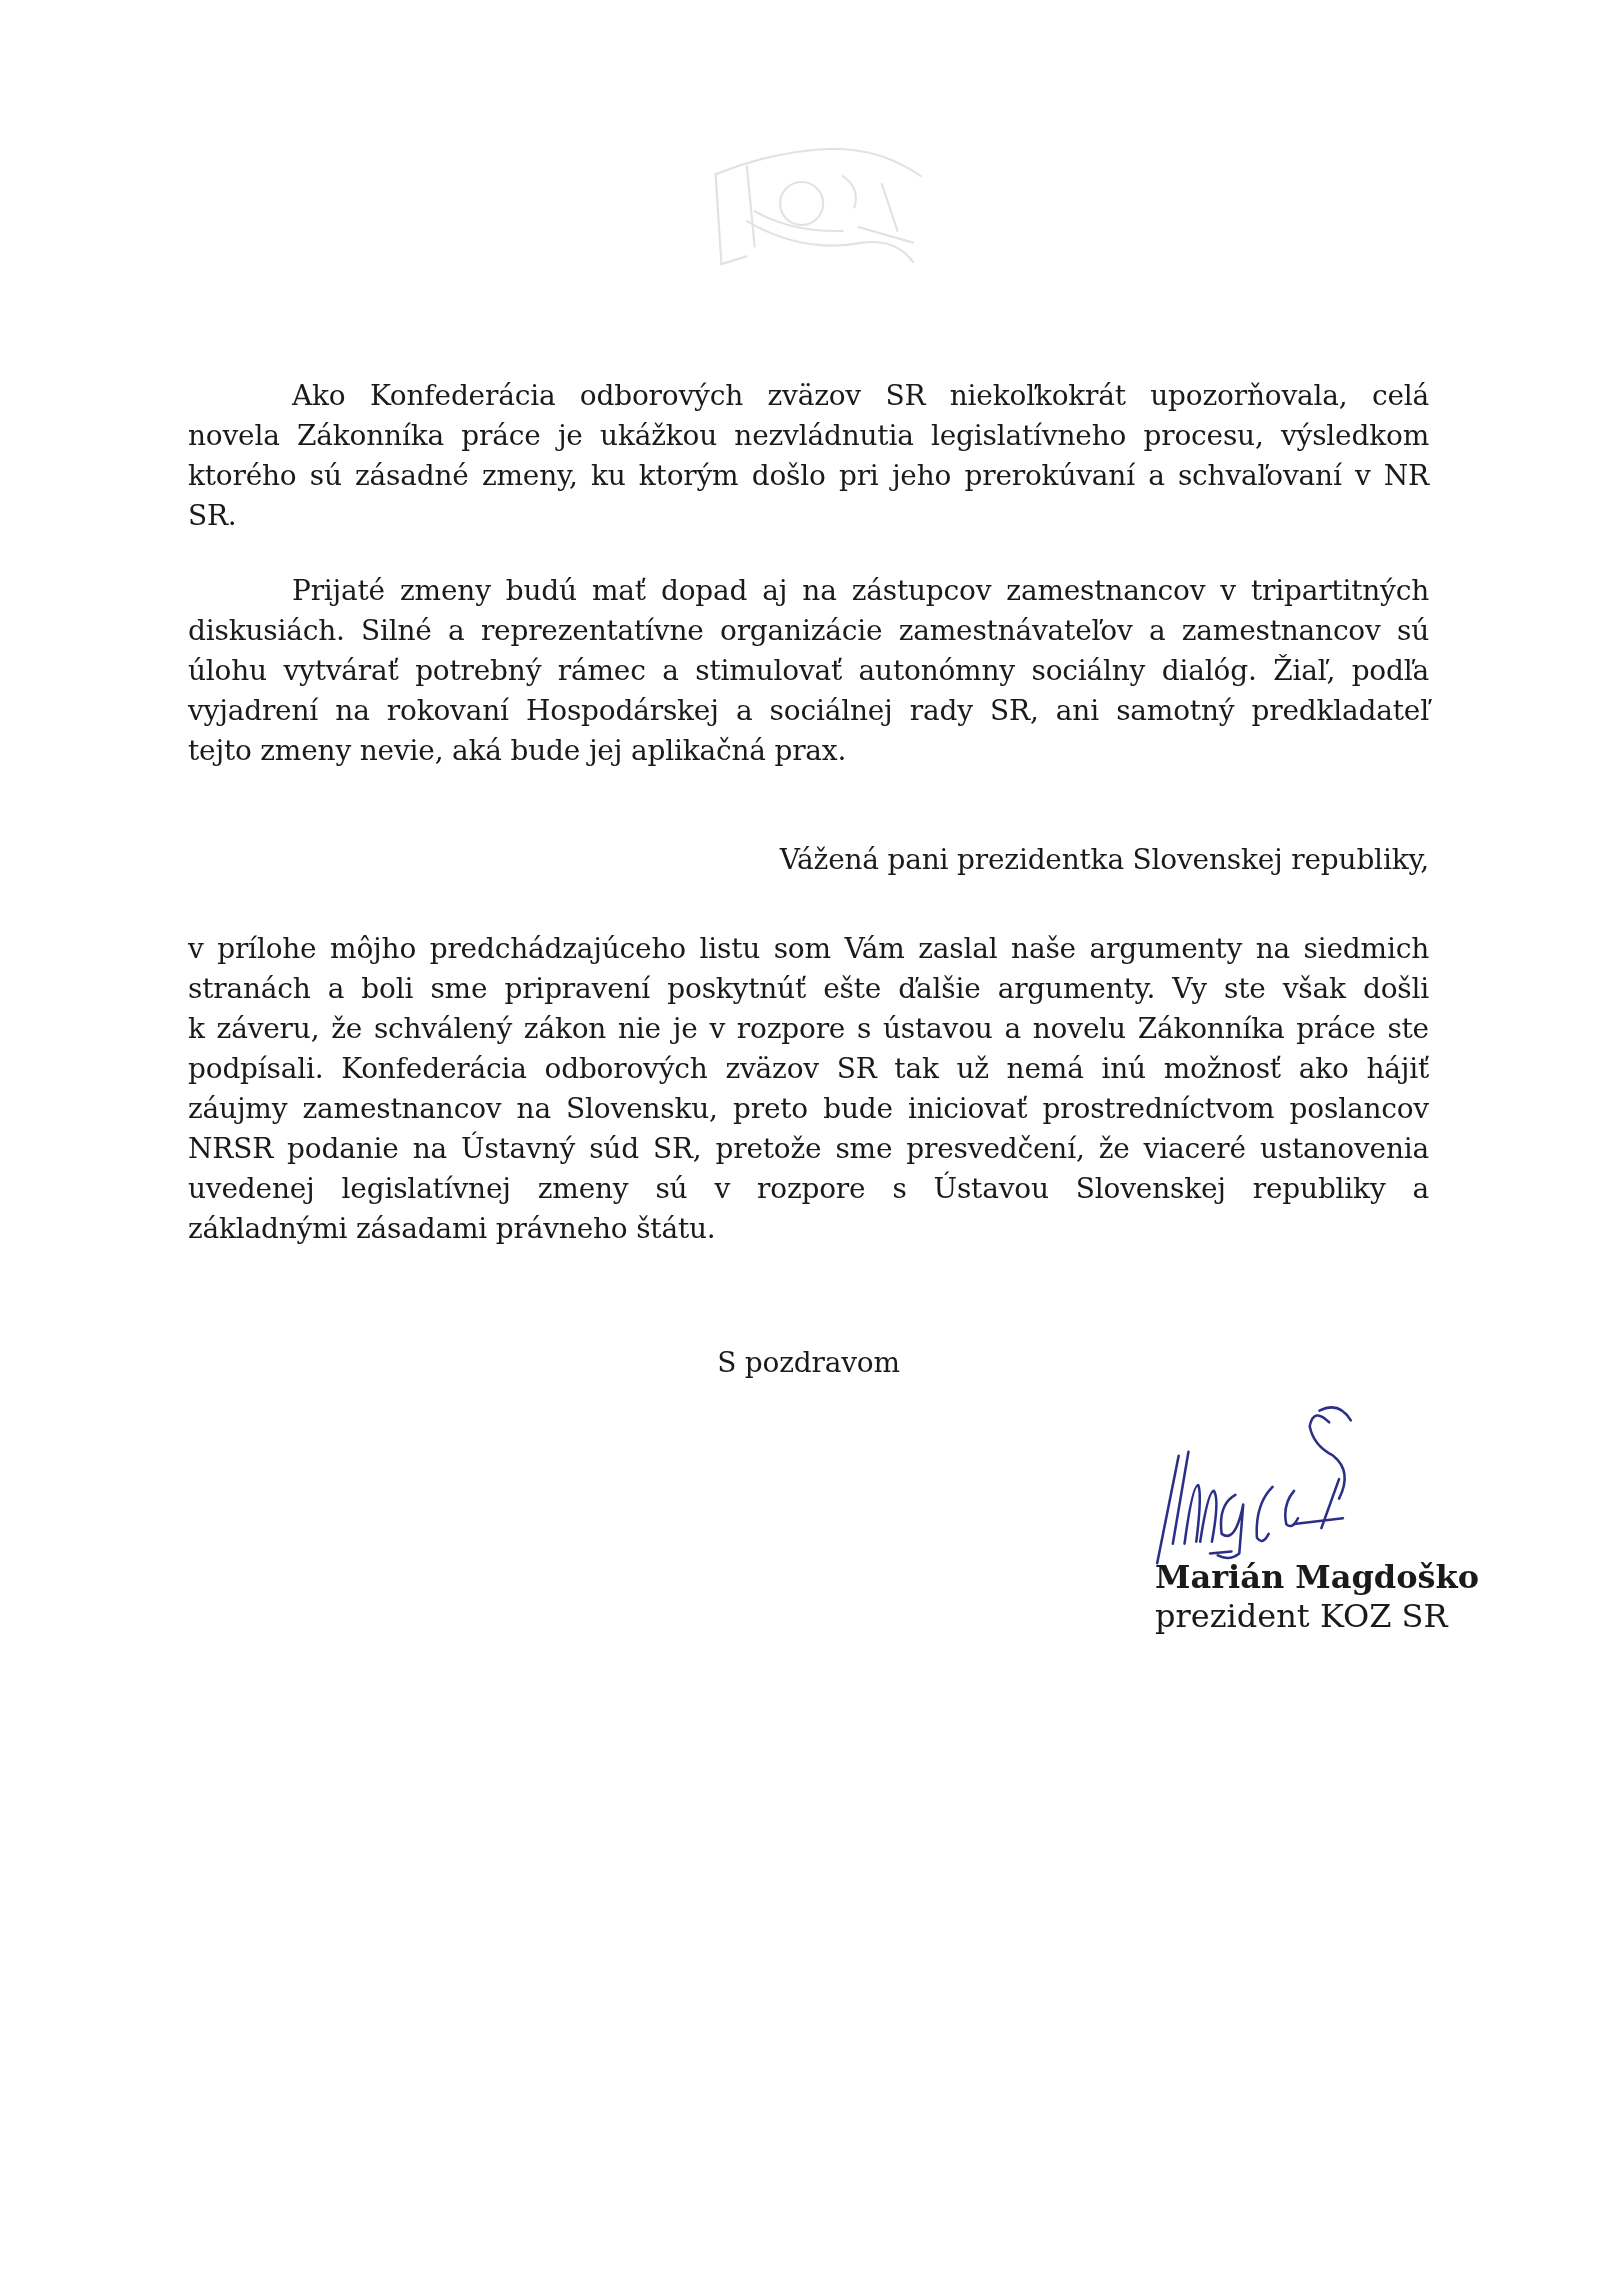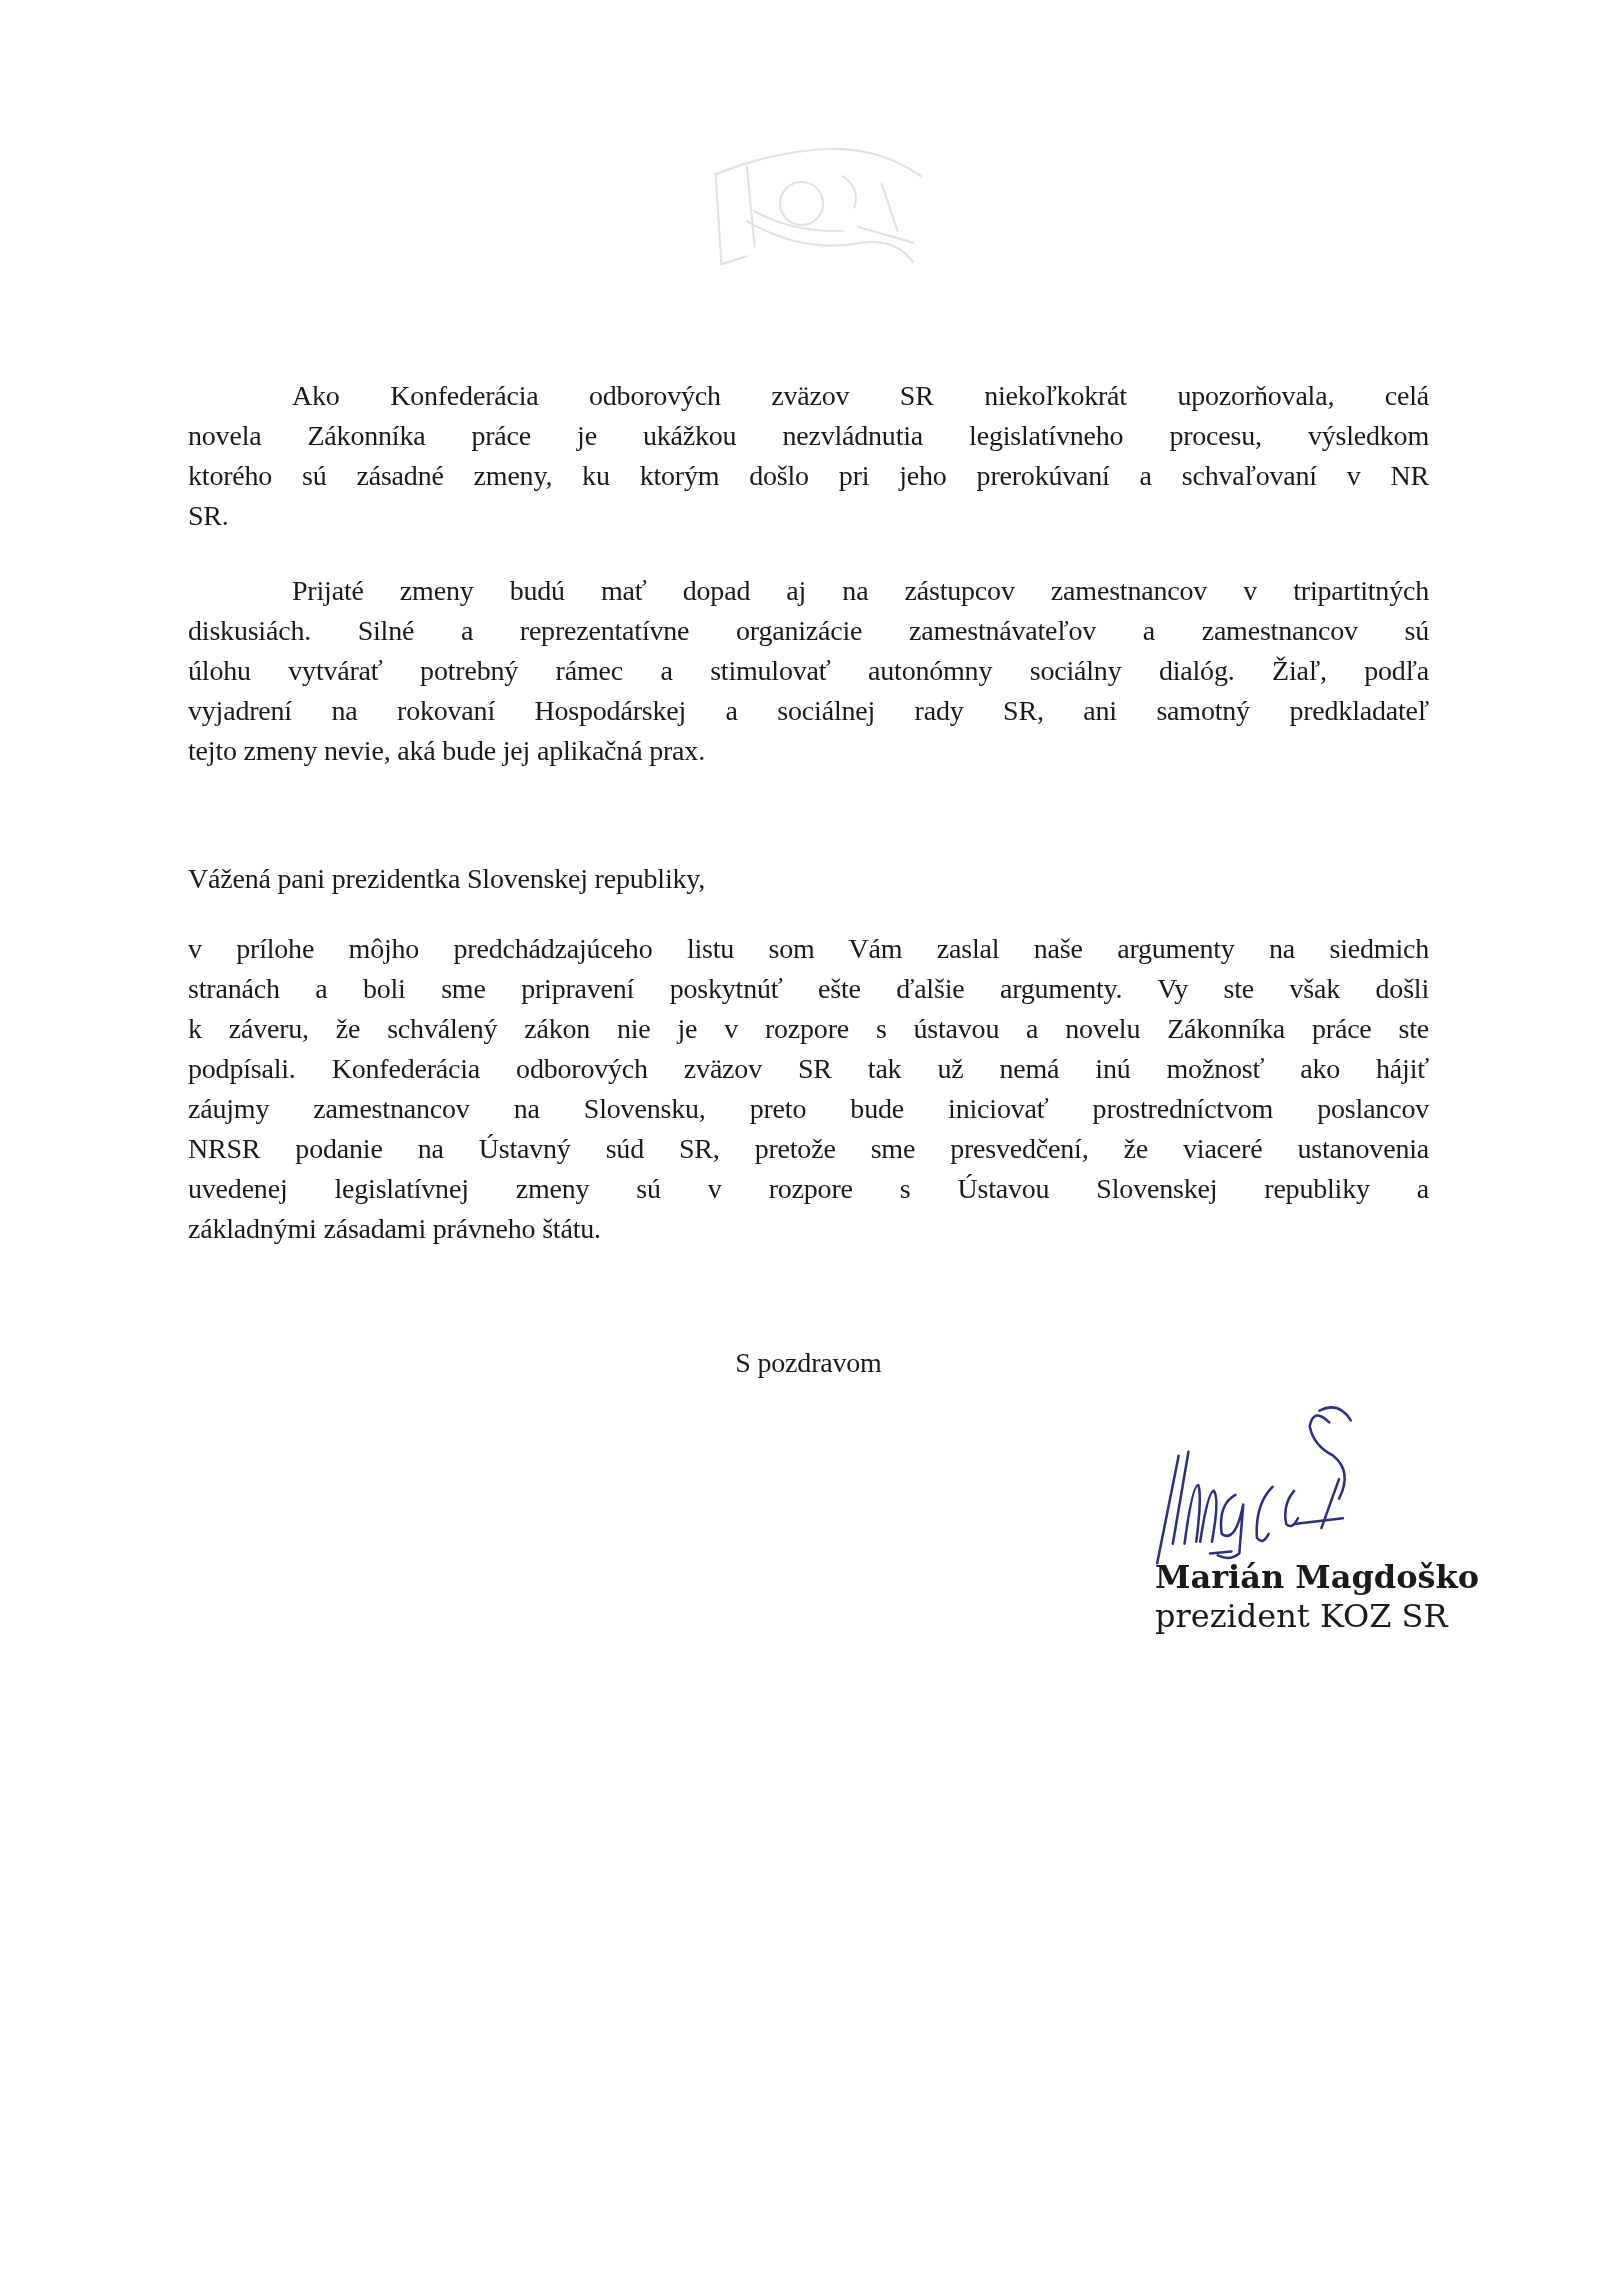--- a/index.html
+++ b/index.html
@@ -29,25 +29,24 @@
       height: 132px;
     }
     .body-text {
       position: absolute;
       left: 188px;
       width: 1241px;
       font-size: 28px;
       line-height: 40px;
       text-align: justify;
       letter-spacing: -0.2px;
-      font-family: Liberation Serif, serif;
     }
     .para1 { top: 376px; text-indent: 104px; }
     .para2 { top: 555px; text-indent: 104px; margin-top: 16px; }
-    .salutation { top: 859px; text-align: left; }
+    .salutation { top: 840px; text-align: right; }
     .para3 { top: 929px; }
     .closing { top: 1343px; text-align: center; }
     .signature {
       position: absolute;
       left: 1147px;
       top: 1397px;
       width: 255px;
       height: 176px;
     }
     .signer {

